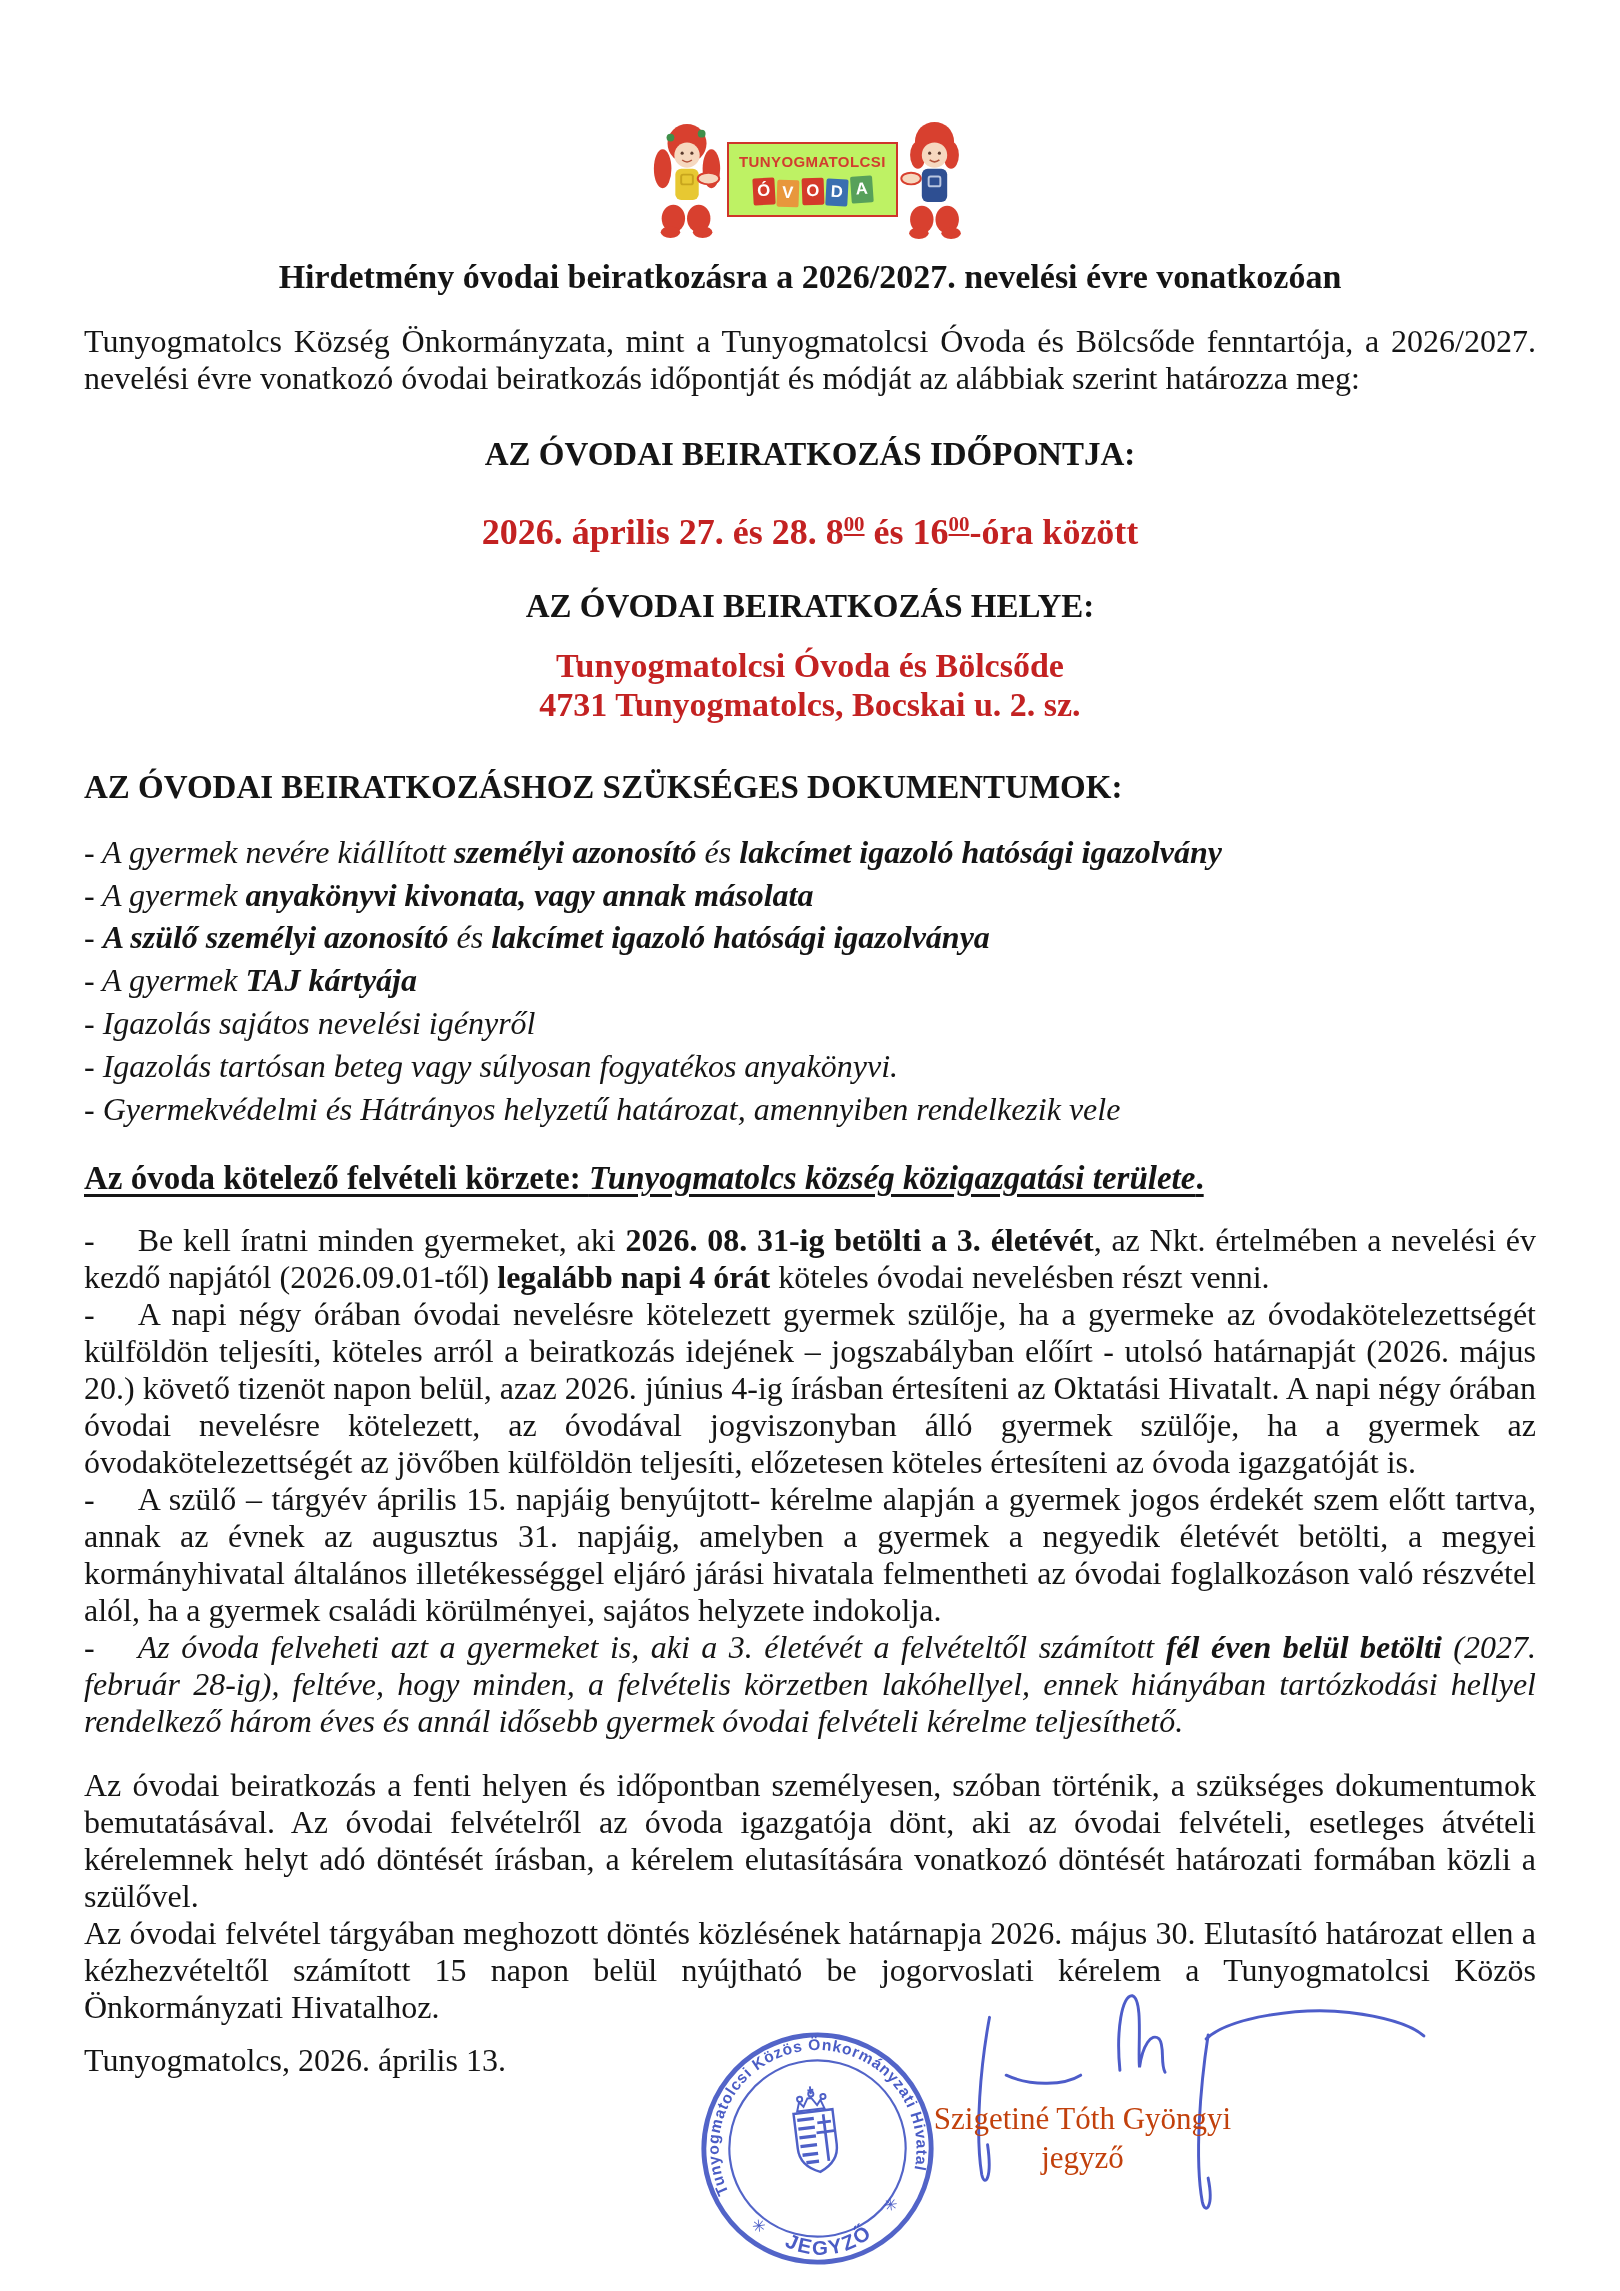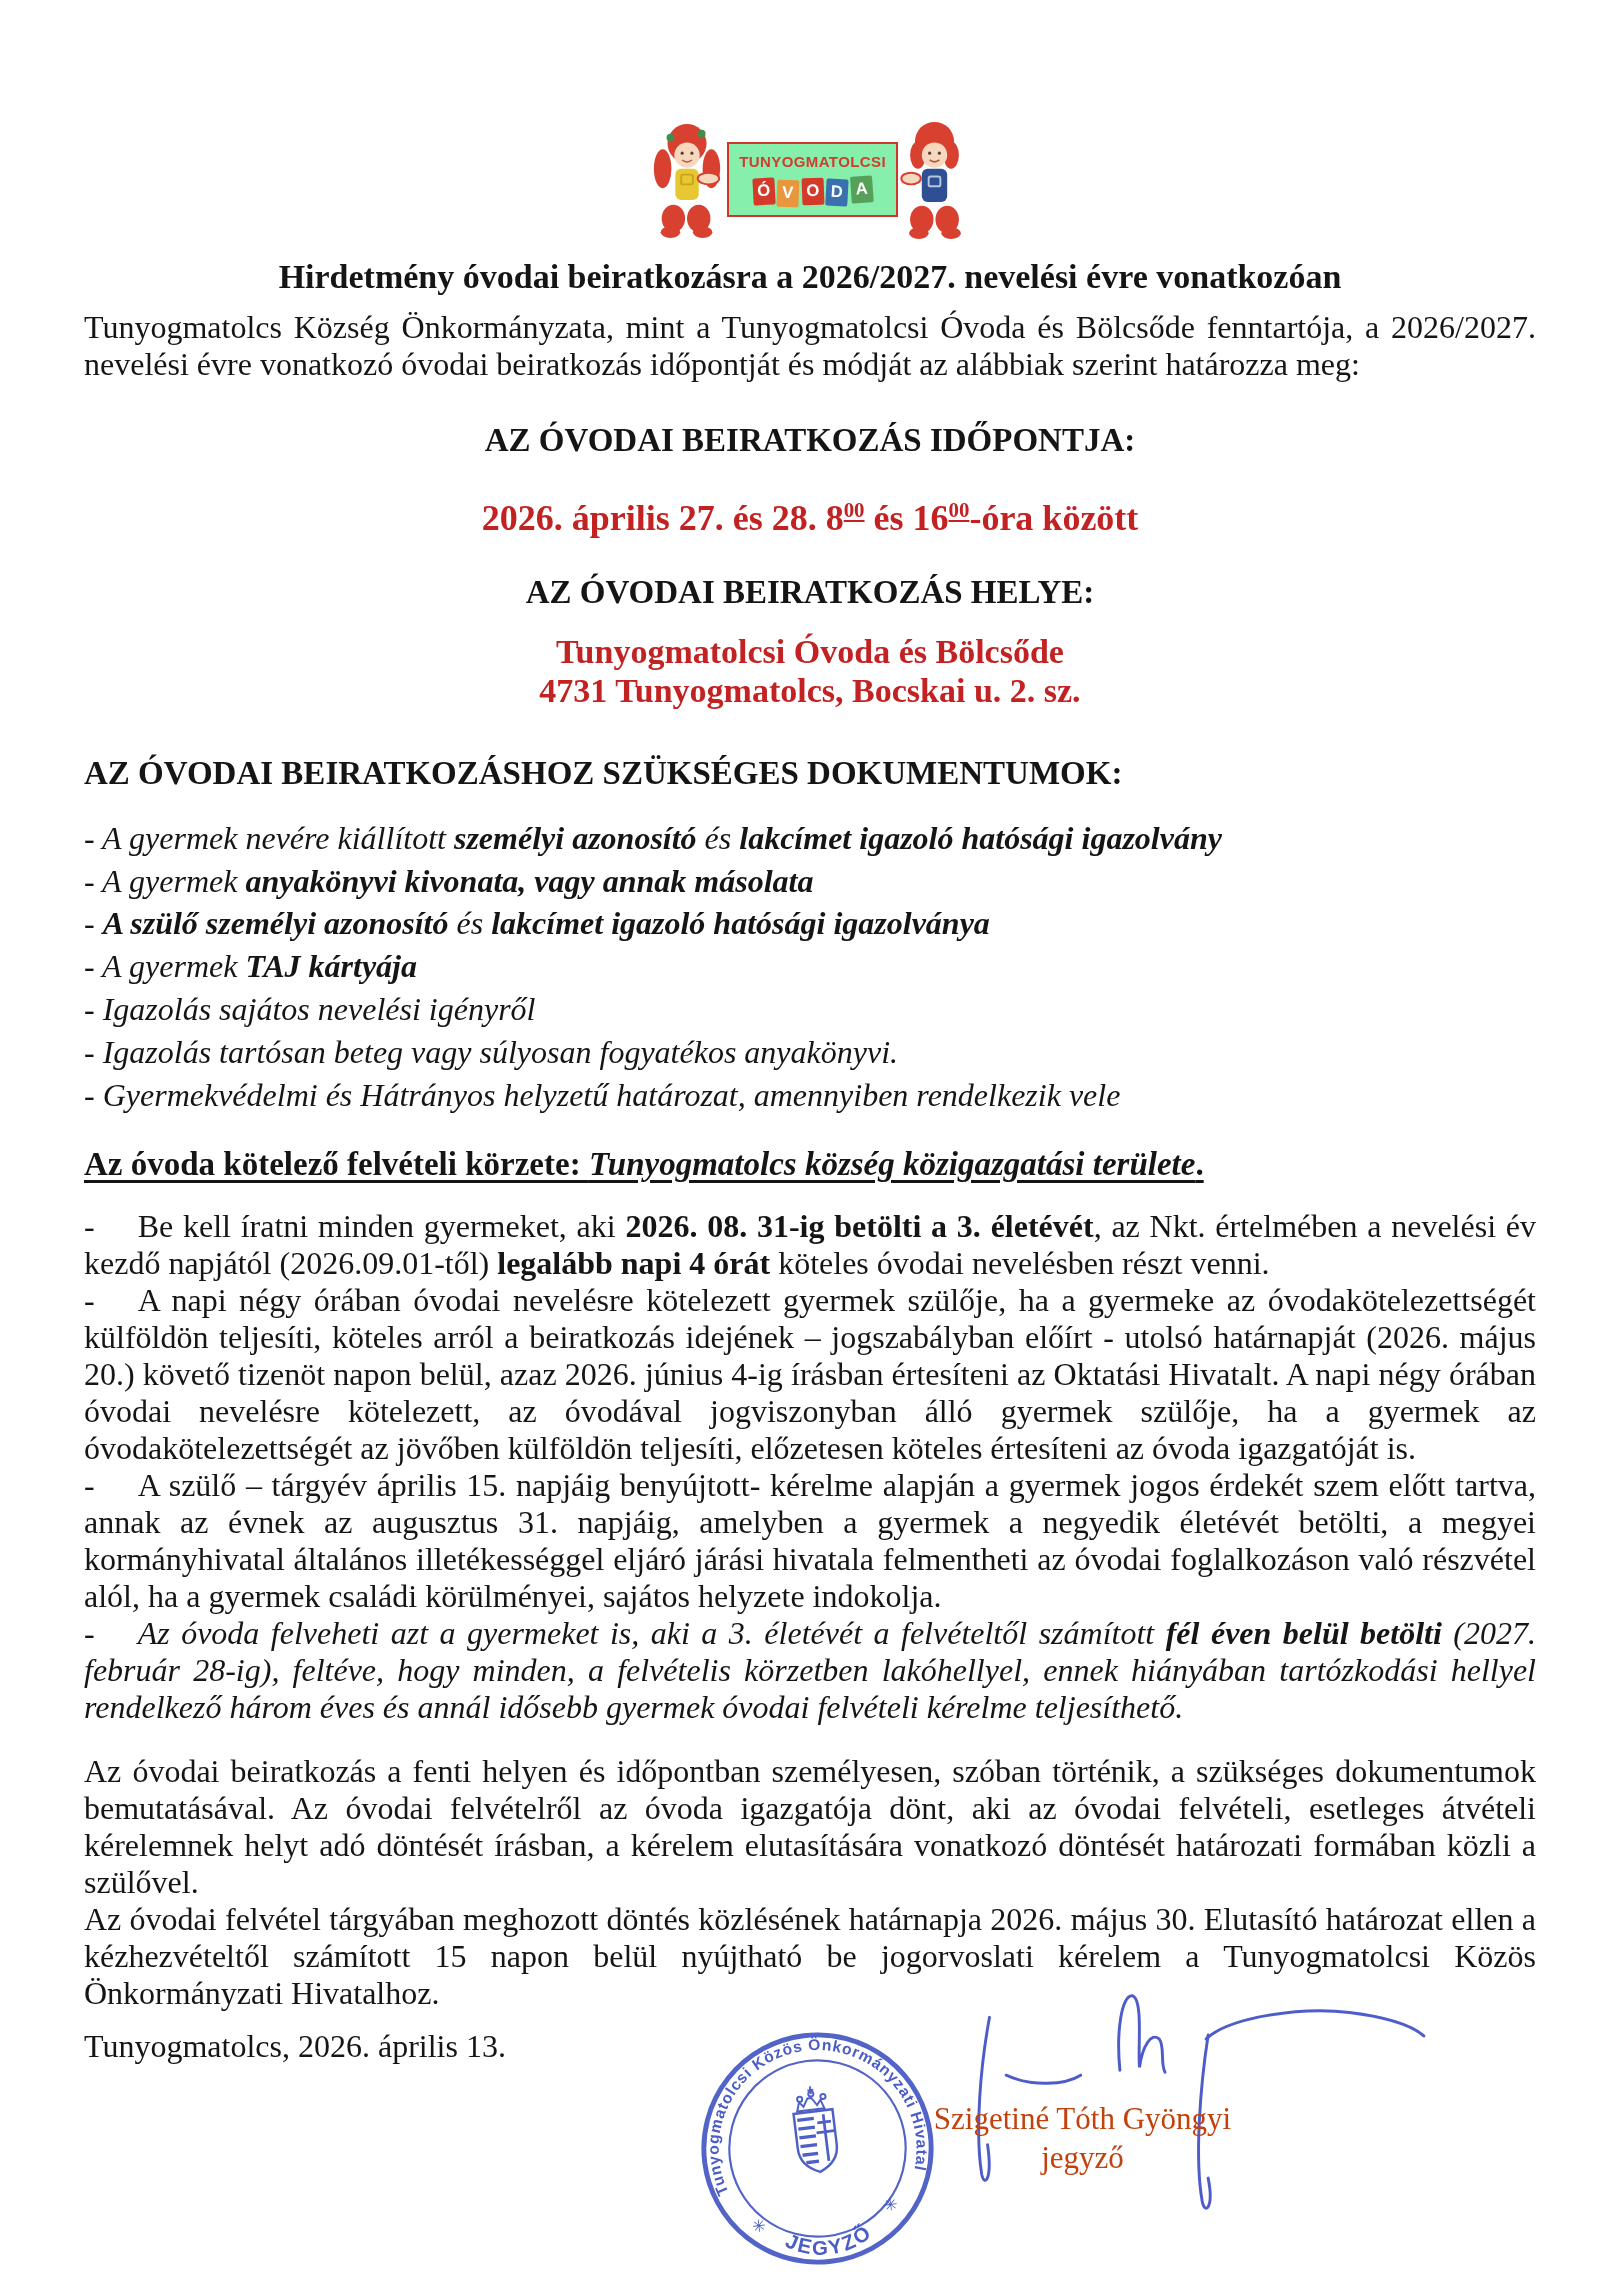--- a/index.html
+++ b/index.html
@@ -4,33 +4,33 @@
 <style>
   html,body{margin:0;padding:0;}
   body{
     width:1620px;height:2292px;position:relative;background:#ffffff;
     font-family:"Liberation Serif",serif;color:#151515;overflow:hidden;
   }
   .doc{padding:0 84px;}
   p,h1,h2{margin:0;}
   
   .logo-row{margin-top:118px;display:flex;justify-content:center;align-items:center;gap:0;}
-  .sign{border:2.9px solid #cf352b;background:#86efac;padding:8.8px 9.8px 10.8px;width:147px;text-align:right;}
+  .sign{border:2.9px solid #cf352b;background:#bef264;padding:8.8px 9.8px 10.8px;width:147px;text-align:left;}
   .sign-title{font-family:"Liberation Sans",sans-serif;font-weight:bold;font-size:15px;letter-spacing:0.4px;}
   .blocks{display:flex;justify-content:center;gap:2.9px;margin-top:7.8px;}
   .block{width:21.6px;height:26.5px;display:flex;align-items:center;justify-content:center;
          color:#fff;font-family:"Liberation Sans",sans-serif;font-weight:bold;font-size:16.7px;border-radius:2px;}
   .block:nth-child(1){transform:rotate(-3deg);}
   .block:nth-child(2){transform:rotate(2deg) translateY(2px);}
   .block:nth-child(3){transform:rotate(-2deg);}
   .block:nth-child(4){transform:rotate(3deg) translateY(1px);}
   .block:nth-child(5){transform:rotate(-4deg) translateY(-2px);}
   
   .title{margin-top:13.7px;text-align:center;font-size:34px;font-weight:bold;line-height:43px;}
-  .intro{margin-top:11px;font-size:32px;line-height:37px;text-align:justify;}
+  .intro{margin-top:25px;font-size:32px;line-height:37px;text-align:justify;}
   .ch{text-align:center;font-size:33px;font-weight:bold;line-height:37px;}
   #h-time{margin-top:39px;}
   #h-place{margin-top:35px;}
   .red{color:#c32222;}
   .bigdate{margin-top:31px;text-align:center;font-size:36px;font-weight:bold;line-height:41px;}
   sup.u{font-size:.58em;vertical-align:super;text-decoration:underline;text-underline-offset:2.9px;margin-top:43px;}
   .place{margin-top:21.6px;text-align:center;font-size:34px;font-weight:bold;line-height:39px;}
   .lh{margin-top:45px;text-align:left;font-size:33px;font-weight:bold;line-height:37px;}
   .list{margin-top:27.4px;}
   .li{font-style:italic;font-size:32px;line-height:37px;margin-bottom:5.9px;}

